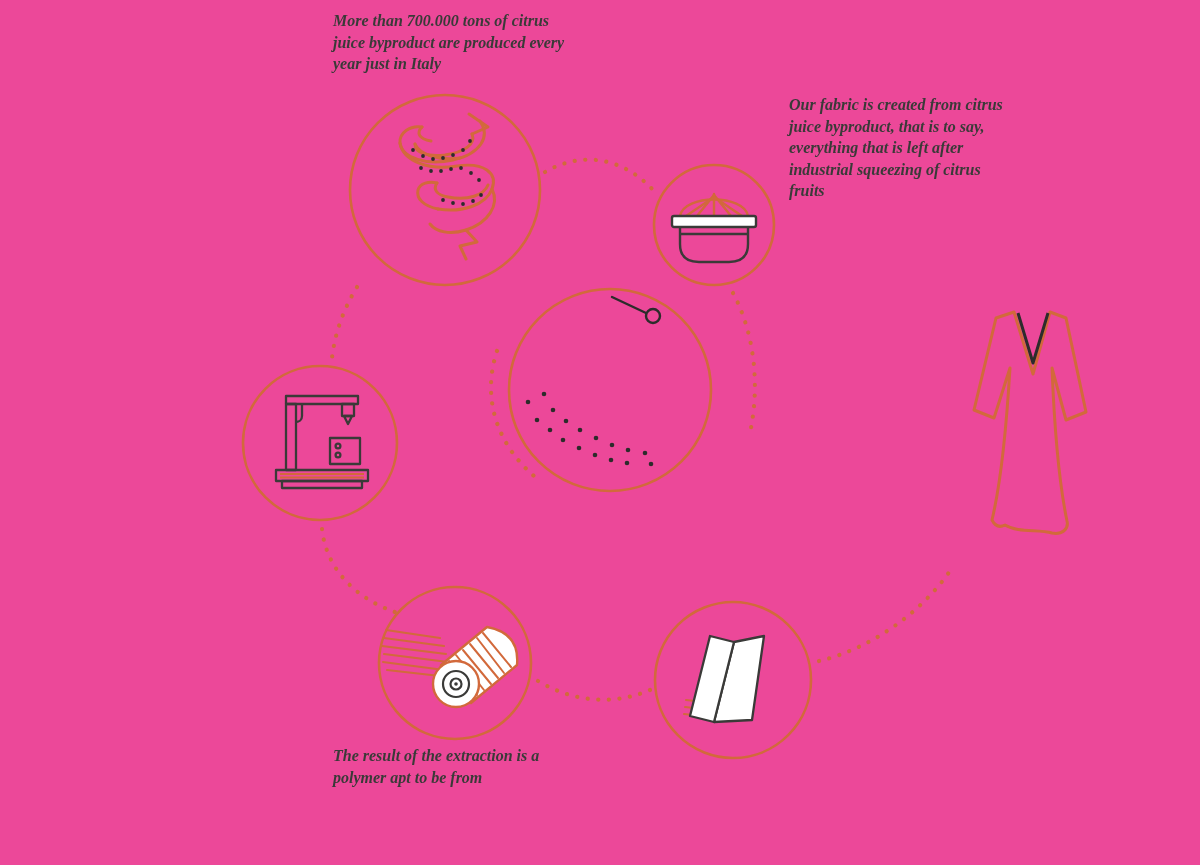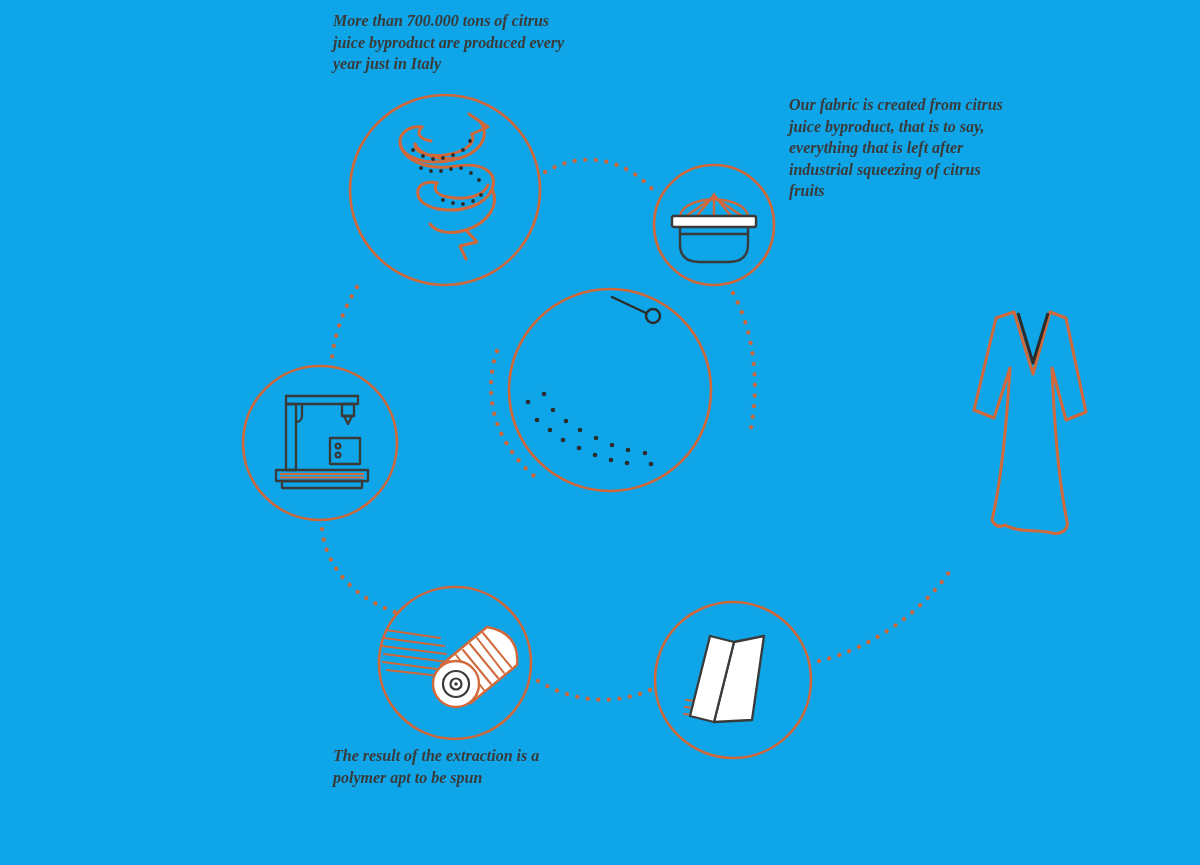--- a/index.html
+++ b/index.html
@@ -4,21 +4,21 @@
 <style>
   html, body {
     margin: 0;
     padding: 0;
     background: #ffffff;
   }
   .stage {
     position: relative;
     width: 1200px;
     height: 865px;
-    background: #0ea5e9;
+    background: #ec4899;
     font-family: "Liberation Serif", serif;
     overflow: hidden;
   }
   svg.canvas {
     position: absolute;
     left: 0;
     top: 0;
   }
   .caption {
     position: absolute;
@@ -206,17 +206,17 @@
       <path fill="none" stroke="#2c2c2b" stroke-width="3" stroke-linejoin="round" d="M52 7 L67 57 L82 7"></path>
     </g>
 
   </svg>
 
   <div class="caption" id="cap-tons">More than 700.000 tons of citrus juice byproduct are produced every year just in Italy</div>
 
   <div class="caption" id="cap-created">Our fabric is created from citrus juice byproduct, that is to say, everything that is left after industrial squeezing of citrus fruits</div>
 
 
-  <div class="caption" id="cap-polymer">The result of the extraction is a polymer apt to be spun</div>
+  <div class="caption" id="cap-polymer">The result of the extraction is a polymer apt to be from</div>
 
 
 
 </div>
 
 </body></html>

